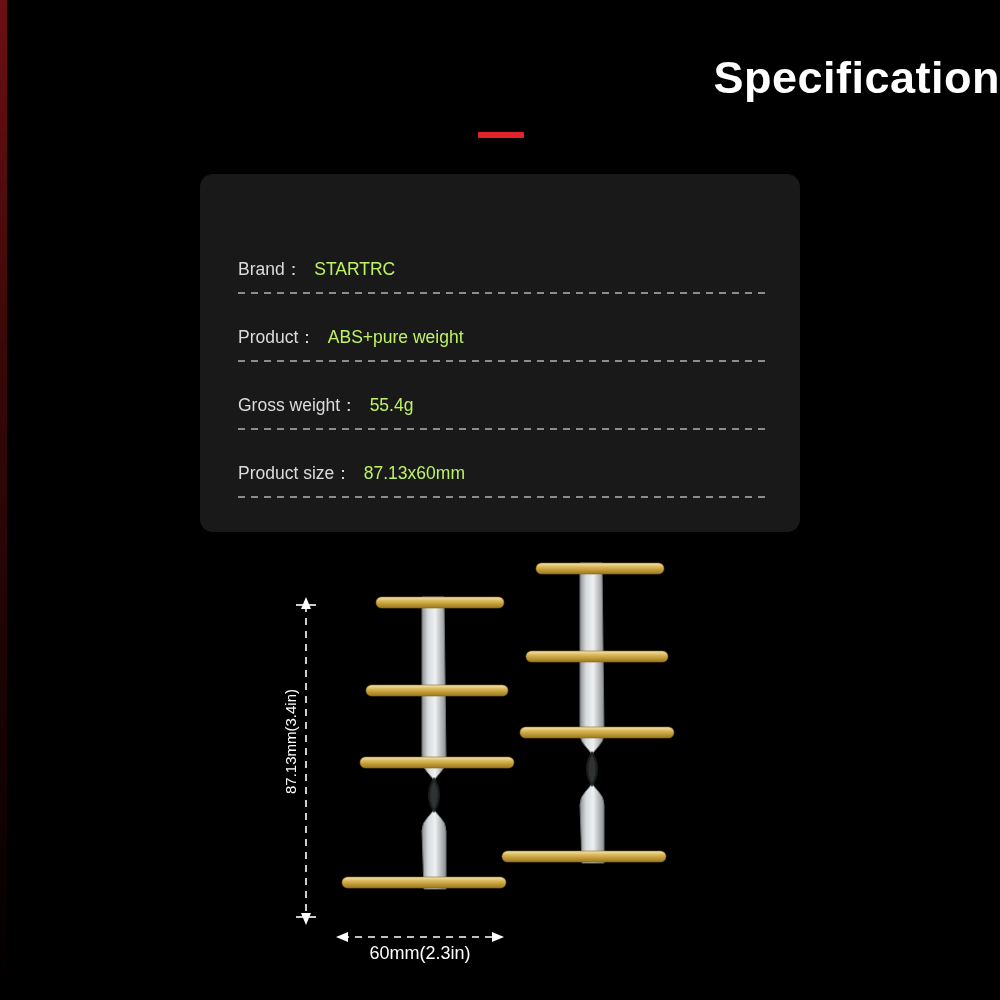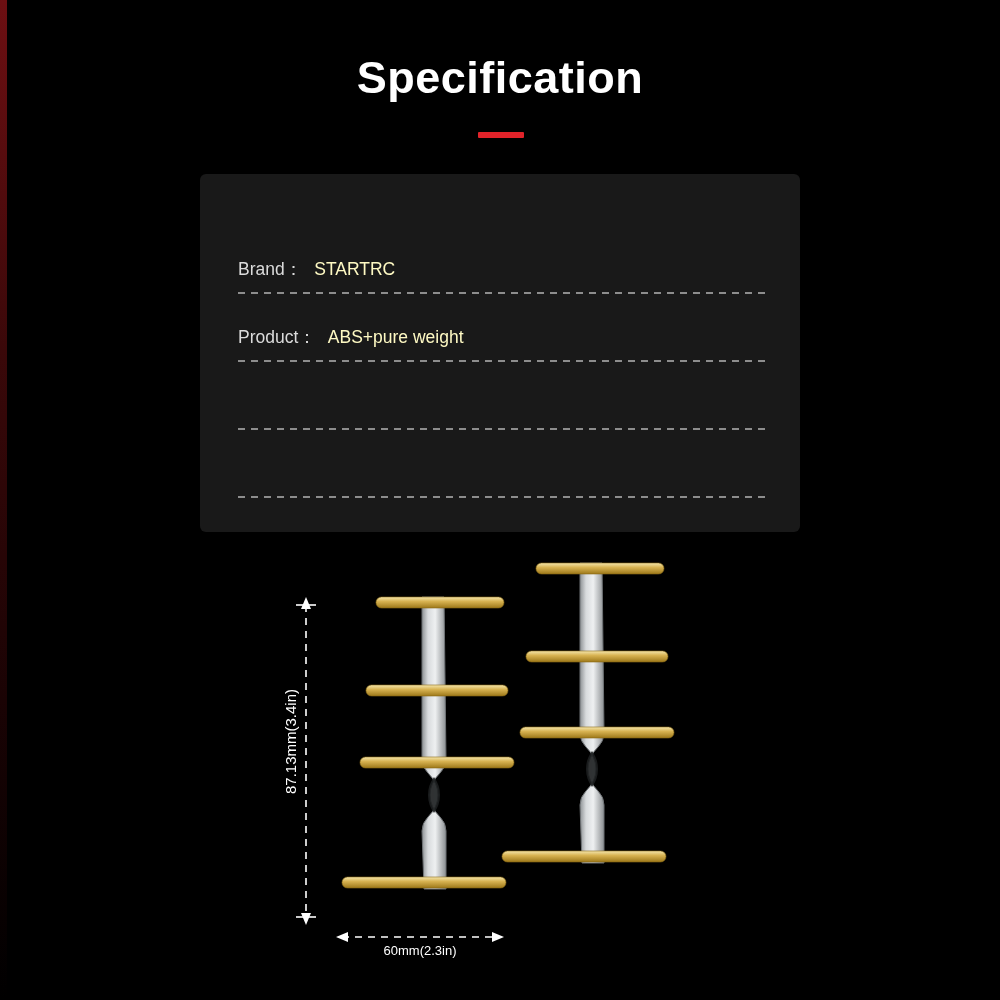--- a/index.html
+++ b/index.html
@@ -28,21 +28,21 @@
     left: 0; top: 0;
     width: 7px;
     height: 1000px;
     background: linear-gradient(to bottom, #6d0f12 0%, #3a0809 35%, #1a0304 70%, #000 100%);
   }
   .title {
     position: absolute;
     left: 0;
     top: 52px;
     width: 1000px;
-    text-align: center;
+    text-align: right;
     font-size: 45px;
     font-weight: bold;
     letter-spacing: 0.5px;
     color: #ffffff;
   }
   .title-underline {
     position: absolute;
     left: 478px;
     top: 132px;
     width: 46px;
@@ -50,21 +50,21 @@
     background: #e1232a;
     border-radius: 1px;
   }
   .spec-card {
     position: absolute;
     left: 200px;
     top: 174px;
     width: 600px;
     height: 358px;
     background: #191919;
-    border-radius: 6px;
+    border-radius: 13px;
   }
   .spec-rows {
     position: absolute;
     left: 38px;
     top: 52px;
     width: 528px;
   }
   .spec-row {
     position: relative;
     height: 68px;
@@ -80,21 +80,21 @@
     font-size: 17.5px;
     color: #e8e8e8;
     white-space: nowrap;
   }
   .cell.left { width: 272px; }
   .cell.right { width: 256px; }
   .cell .label {
     color: #dcdcdc;
   }
   .cell .value {
-    color: #fef9c3;
+    color: #bef264;
     margin-left: 12px;
     margin-top: 40px;
   }
   .dash-sep {
     position: absolute;
     left: 0;
     bottom: 0;
     width: 528px;
     height: 2px;
     background-image: repeating-linear-gradient(to right, #8d8d8d 0px, #8d8d8d 7px, transparent 7px, transparent 13px);
@@ -123,21 +123,21 @@
     transform: rotate(-90deg);
     transform-origin: center center;
     margin-left: -68px;
   }
   .dim-h-label {
     position: absolute;
     left: 70px;
     top: 398px;
     width: 220px;
     text-align: center;
-    font-size: 13px;
+    font-size: 18px;
     color: #ffffff;
   }
 </style>
 </head>
 <body>
 
 <div class="page">
 
   <div class="left-accent"></div>
 
@@ -162,26 +162,34 @@
           <div class="cell left">
             <span class="label">Product：</span>
             <span class="value">ABS+pure weight</span>
           </div>
         </div>
         <div class="dash-sep"></div>
       </div>
 
       <div class="spec-row">
         <div class="cells">
-        </div>
-        <div class="dash-sep"></div>
-      </div>
-
-      <div class="spec-row">
-        <div class="cells">
+          <div class="cell right">
+            <span class="label">Gross weight：</span>
+            <span class="value">55.4g</span>
+          </div>
+        </div>
+        <div class="dash-sep"></div>
+      </div>
+
+      <div class="spec-row">
+        <div class="cells">
+          <div class="cell left">
+            <span class="label">Product size：</span>
+            <span class="value">87.13x60mm</span>
+          </div>
         </div>
         <div class="dash-sep"></div>
       </div>
 
     </div>
   </div>
 
   <div class="product-area">
 
     <svg class="prod-svg" width="520" height="430" viewBox="0 0 520 430">

